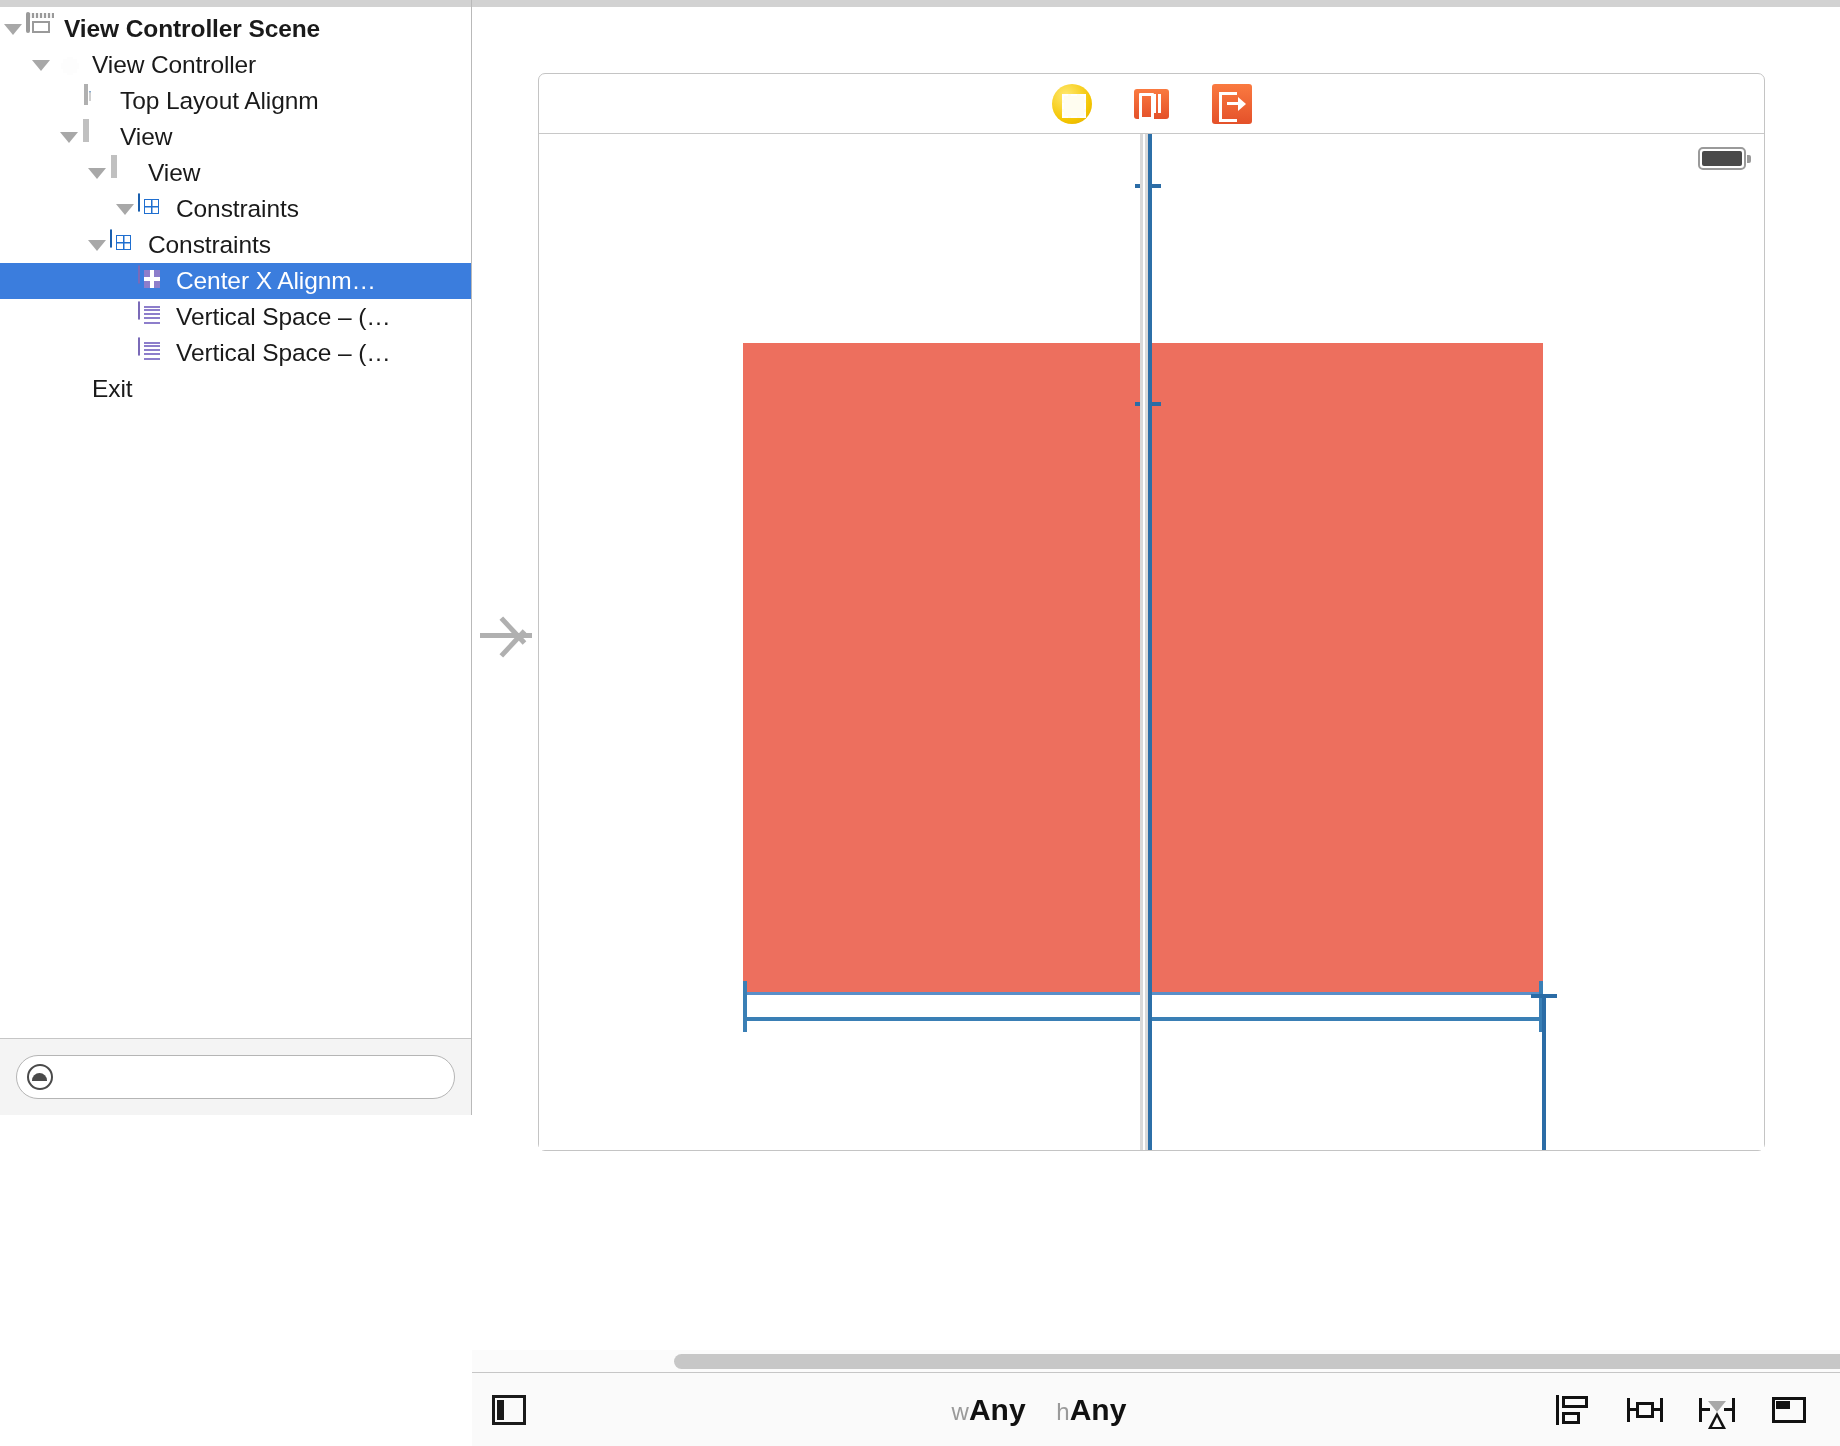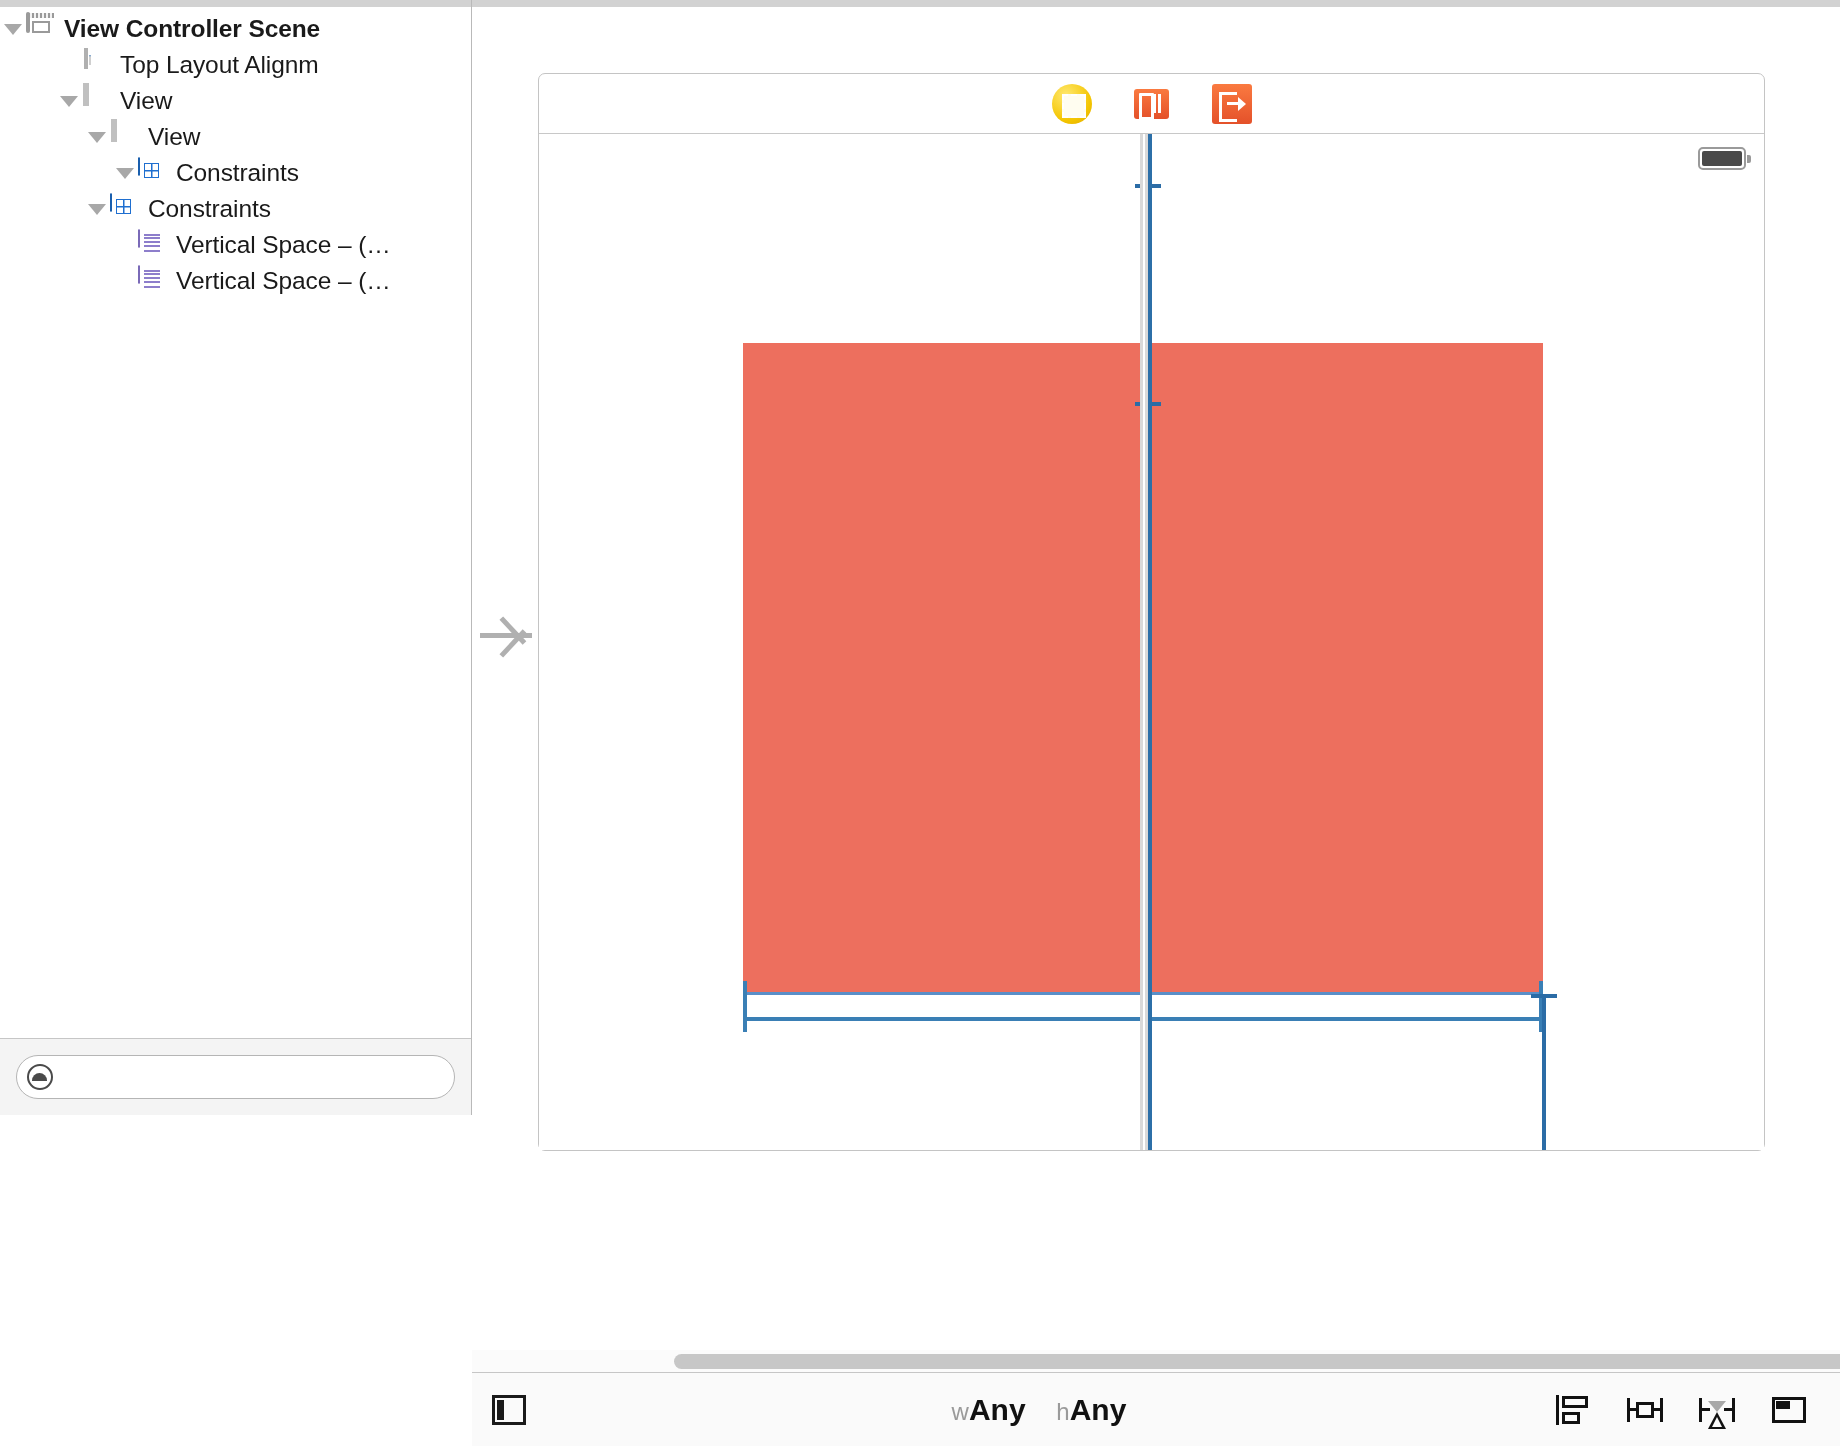--- a/index.html
+++ b/index.html
@@ -491,20 +491,28 @@
     <div id="outline-tree">
         <div class="tree-row">
           <span style="display: inline-block; flex: 0 0 auto; width: 0px;"></span>
           <span class="disc">
             <span class="tri"></span>
           </span>
           <span class="ico"><span class="ic-scene"></span></span>
           <span class="lbl bold">View Controller Scene</span>
         </div>
         <div class="tree-row">
+          <span style="display: inline-block; flex: 0 0 auto; width: 28px;"></span>
+          <span class="disc">
+            <span class="tri"></span>
+          </span>
+          <span class="ico"><span class="ic-vc"></span></span>
+          <span class="lbl">View Controller</span>
+        </div>
+        <div class="tree-row">
           <span style="display: inline-block; flex: 0 0 auto; width: 56px;"></span>
           <span class="disc"></span>
           <span class="ico"><span class="ic-guide top"><span class="inner"></span></span></span>
           <span class="lbl">Top Layout Alignm</span>
         </div>
         <div class="tree-row">
           <span style="display: inline-block; flex: 0 0 auto; width: 56px;"></span>
           <span class="disc">
             <span class="tri"></span>
           </span>
@@ -528,31 +536,43 @@
           <span class="lbl">Constraints</span>
         </div>
         <div class="tree-row">
           <span style="display: inline-block; flex: 0 0 auto; width: 84px;"></span>
           <span class="disc">
             <span class="tri"></span>
           </span>
           <span class="ico"><span class="ic-constraints"></span></span>
           <span class="lbl">Constraints</span>
         </div>
+        <div class="tree-row selected">
+          <span style="display: inline-block; flex: 0 0 auto; width: 112px;"></span>
+          <span class="disc"></span>
+          <span class="ico"><span class="ic-purple centerx"><span class="g"></span></span></span>
+          <span class="lbl">Center X Alignm…</span>
+        </div>
         <div class="tree-row">
           <span style="display: inline-block; flex: 0 0 auto; width: 112px;"></span>
           <span class="disc"></span>
           <span class="ico"><span class="ic-purple vspace"><span class="g"></span></span></span>
           <span class="lbl">Vertical Space – (…</span>
         </div>
         <div class="tree-row">
           <span style="display: inline-block; flex: 0 0 auto; width: 112px;"></span>
           <span class="disc"></span>
           <span class="ico"><span class="ic-purple vspace"><span class="g"></span></span></span>
           <span class="lbl">Vertical Space – (…</span>
+        </div>
+        <div class="tree-row">
+          <span style="display: inline-block; flex: 0 0 auto; width: 28px;"></span>
+          <span class="disc"></span>
+          <span class="ico"><span class="ic-exit"><span class="arrowhead"></span></span></span>
+          <span class="lbl">Exit</span>
         </div>
       </div>
 
     <div id="outline-filterbar">
       <div id="filter-field">
         <span class="filter-icon"></span>
         <input id="filter-input" type="text" placeholder="" style="">
       </div>
     </div>
   </div>

